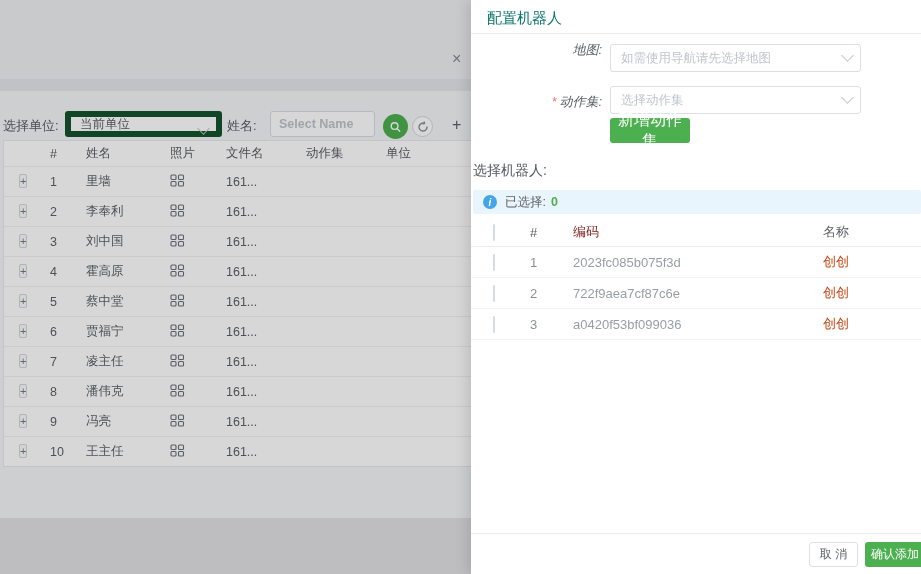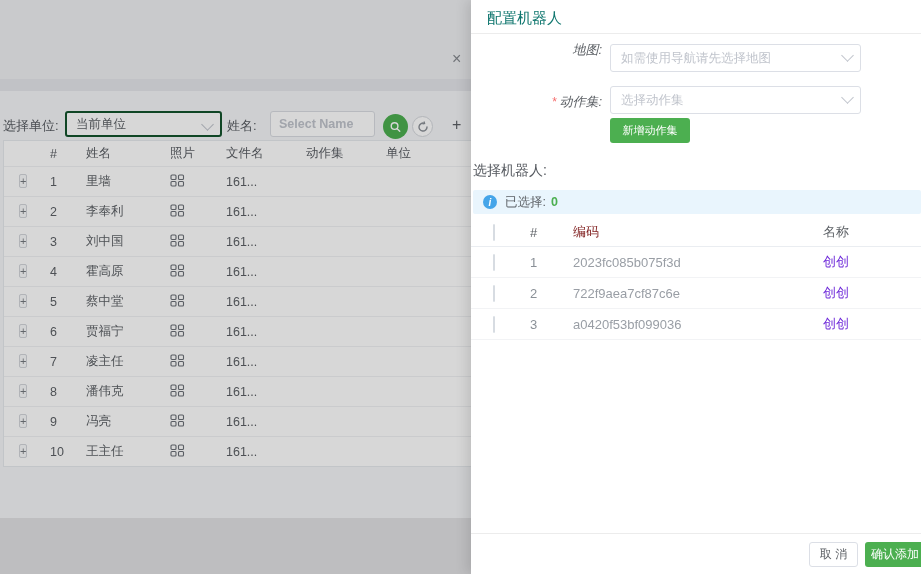--- a/index.html
+++ b/index.html
@@ -10,21 +10,21 @@
   .left-page { position:absolute; left:0; top:0; width:471px; height:574px; }
   .band-top    { position:absolute; left:0; top:0;    right:0; height:79px;  background:#eff0f2; }
   .band-tool   { position:absolute; left:0; top:79px; right:0; height:12px;  background:#e5e7eb; }
   .band-content{ position:absolute; left:0; top:91px; right:0; height:427px; background:#f5f6f8; }
   .band-bottom { position:absolute; left:0; top:518px;right:0; height:56px;  background:#e2e2e4; }
   .close-x { position:absolute; left:452px; top:51px; font-size:16px; line-height:16px; color:#85898f; cursor:pointer; }
 
   .filter-label { position:absolute; top:117px; font-size:13px; color:#565a60; white-space:nowrap; }
   .lab-unit { left:3px; }  .lab-name { left:227px; }
   .sel-unit { position:absolute; left:65px; top:111px; width:157px; height:26px; box-sizing:border-box;
-              background:#fff; border:2px solid #14532d; border-radius:3px; display:flex; align-items:center;
+              background:#fff; border:6px solid #14532d; border-radius:3px; display:flex; align-items:center;
               padding:0 22px 0 9px; font-size:12.5px; color:#5d6166; cursor:pointer; }
   .chev { width:8px; height:8px; border-right:1.5px solid #c0c4cc; border-bottom:1.5px solid #c0c4cc;
           transform:rotate(45deg); margin-top:-4px; }
   .sel-chev { position:absolute; right:8px; top:11px; }
   .inp-name { position:absolute; left:270px; top:111px; width:105px; height:26px; box-sizing:border-box;
               border:1px solid #d9dce2; border-radius:3px; padding:0 8px; font-size:12.5px; color:#5d6166;
               font-family:"Liberation Sans", sans-serif; outline:none; background:#fff;font-weight:bold; }
   .inp-name::placeholder { color:#c0c4cc; }
   .btn-search { position:absolute; left:383px; top:114px; width:25px; height:25px; border-radius:50%;
                 background:#4caf50; display:flex; align-items:center; justify-content:center; cursor:pointer; border:none; }
@@ -57,40 +57,40 @@
 
   .f-label { position:absolute; left:0; width:131px; text-align:right; font-size:13px; color:#5d6166; white-space:nowrap;font-style:italic; }
   .f-label1 { top:41px; }  .f-label2 { top:93px; }
   .req { color:#f56c6c; margin-right:3px; font-size:12px; }
   .f-sel { position:absolute; left:139px; width:251px; height:28px; box-sizing:border-box; background:#fff;
            border:1px solid #dcdfe6; border-radius:3px; display:flex; align-items:center;
            padding:0 24px 0 10px; font-size:12.5px; color:#c0c4cc; cursor:pointer; }
   .f-sel1 { top:44px; } .f-sel2 { top:86px; }
   .f-sel .sel-chev { top:10px; }
   .btn-addset { position:absolute; left:139px; top:118px; width:80px; height:25px; background:#4caf50;
-                border:none; border-radius:3px; color:#fff; font-size:11px; display:flex; align-items:center;
+                border:none; border-radius:3px; color:#fff; font-size:16px; display:flex; align-items:center;
                 justify-content:center; cursor:pointer; }
   .sec-label { position:absolute; left:2px; top:162px; font-size:14px; color:#55595f; }
   .info-bar { position:absolute; left:2px; right:0; top:190px; height:24px; background:#e9f5fd; border-radius:2px;
               display:flex; align-items:center; font-size:12.5px; color:#5d6166; }
   .info-icon { margin:0 8px 0 10px; width:14px; height:14px; border-radius:50%; background:#45a5e9; color:#fff;
                font-size:10px; font-style:italic; font-weight:bold; display:flex; align-items:center; justify-content:center; }
   .info-count { color:#4caf50; margin-left:5px; font-weight:bold; }
 
   .rtable { position:absolute; left:0; right:0; top:218px; font-size:13px; }
   .rrow  { display:flex; align-items:center; height:30px; border-bottom:1px solid #f2f3f5; }
   .rhead { height:28px; color:#5d6166; border-bottom:1px solid #eaedf1; }
   .rc-cb   { width:59px; box-sizing:border-box; padding-left:22px; }
   .cb { width:14px; height:14px; box-sizing:border-box; border:1px solid #d7dce2; border-radius:2px;
         background:#f3f7fa; cursor:pointer; }
   .rc-idx  { width:43px; color:#8a9097; }
   .rhead .rc-idx { color:#5d6166; }
   .rc-code { width:250px; color:#999ea5; }
   .rhead .rc-code { color:#7f1d1d; }
-  .rc-name { flex:1; color:#6d28d9; }
+  .rc-name { flex:1; color:#c2410c; }
   .rhead .rc-name { color:#5d6166; }
 
   .d-footer { position:absolute; left:0; right:0; top:533px; bottom:0; border-top:1px solid #ececec; background:#fff; }
   .btn-cancel { position:absolute; left:338px; top:8px; width:49px; height:25px; box-sizing:border-box;
                 border:1px solid #dcdfe6; border-radius:3px; background:#fff; color:#5d6166; font-size:12px;
                 display:flex; align-items:center; justify-content:center; cursor:pointer; white-space:nowrap; }
   .btn-confirm { position:absolute; left:394px; top:8px; width:60px; height:25px; background:#4caf50; border:none;
                  border-radius:3px; color:#fff; font-size:12px; display:flex; align-items:center; justify-content:center;
                  cursor:pointer; white-space:nowrap; }
 </style>

